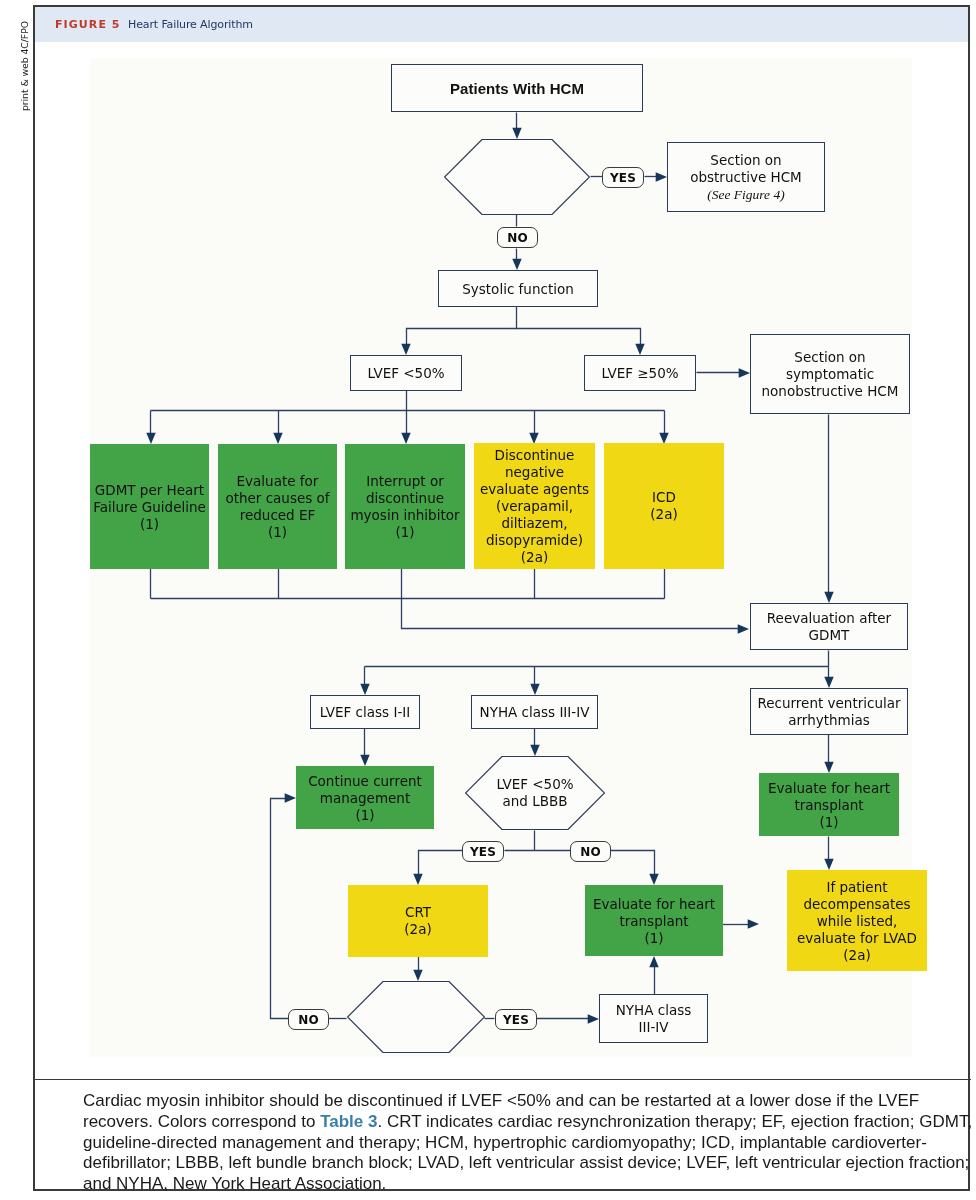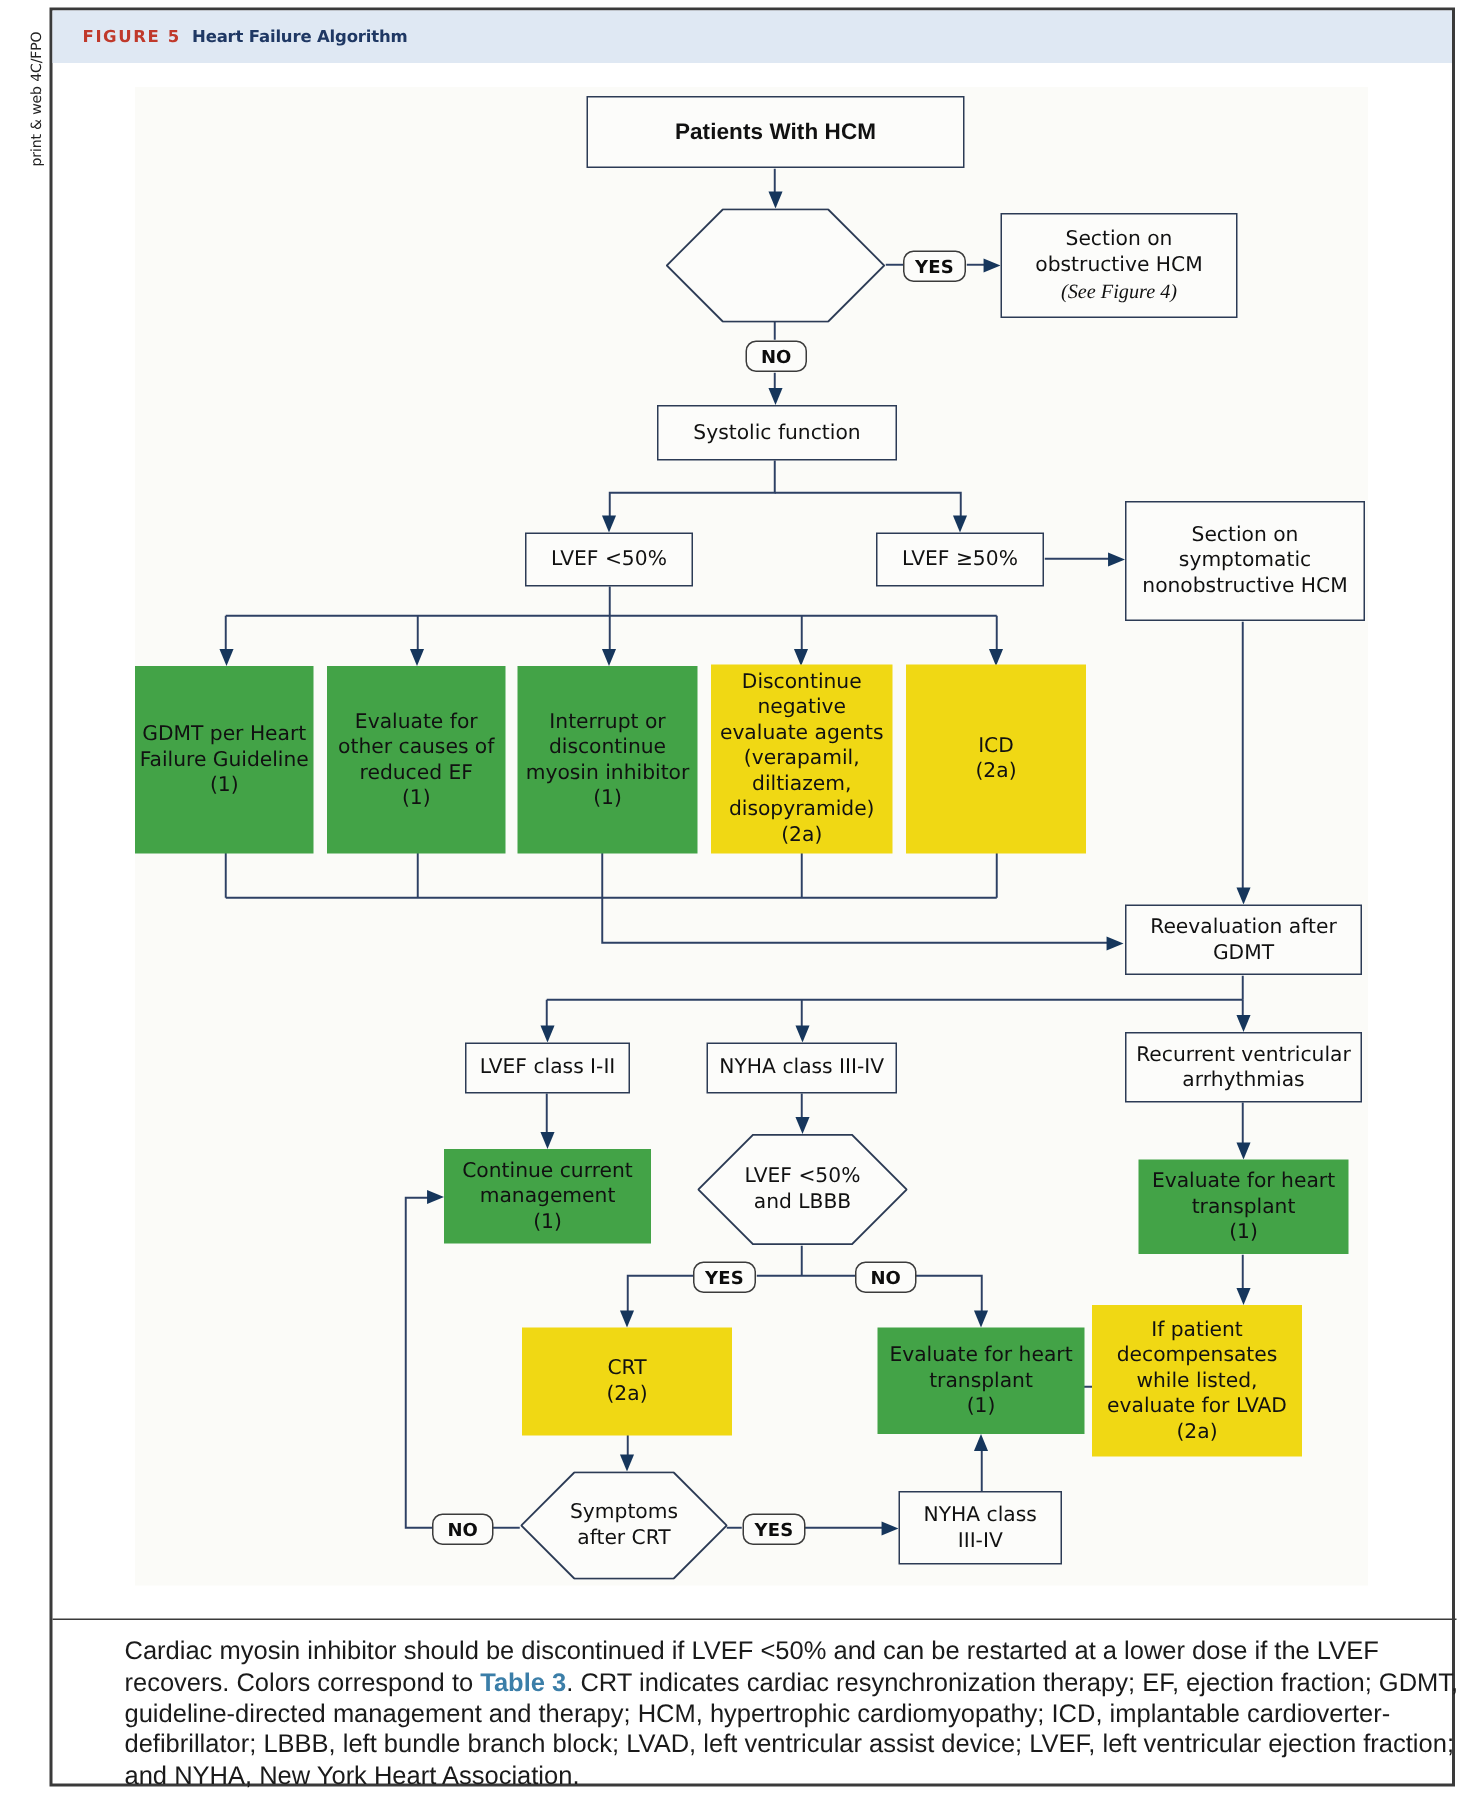--- a/index.html
+++ b/index.html
@@ -1,21 +1,21 @@
 <!DOCTYPE html>
 <html><head>
 <meta charset="utf-8">
 <style>
   html,body{margin:0;padding:0;background:#ffffff;}
   body{width:976px;height:1200px;font-family:"DejaVu Sans",sans-serif;}
   #page{position:relative;width:976px;height:1200px;overflow:hidden;background:#fff;}
   #frame{position:absolute;left:33px;top:5px;width:937px;height:1186px;border:2px solid #3a3a3a;box-sizing:border-box;background:#fff;}
   #header{position:absolute;left:0;top:0;width:100%;height:35px;background:#dfe8f3;}
   #figlabel{position:absolute;left:20px;top:11px;font-size:11px;font-weight:bold;letter-spacing:1.07px;color:#c0392b;}
-  #figtitle{position:absolute;left:93px;top:11px;font-size:11px;font-weight:bold;color:#1f3864;letter-spacing:-0.12px;}
+  #figtitle{position:absolute;left:93px;top:11px;font-size:11px;font-weight:normal;color:#1f3864;letter-spacing:-0.12px;}
   #sidenote{position:absolute;left:19px;top:111px;transform:rotate(-90deg);transform-origin:left top;white-space:nowrap;font-size:9.4px;color:#222;letter-spacing:-0.1px;}
   #chart{position:absolute;left:90px;top:58px;width:822px;height:999px;background:#fbfbf8;}
   #divider{position:absolute;left:0px;top:1072px;width:936px;height:0;border-top:1.5px solid #3a3a3a;}
   #caption{position:absolute;left:20px;top:1084px;width:895px;font-size:17px;line-height:20.8px;color:#1a1a1a;text-align:left;font-family:"Liberation Sans",sans-serif;margin-left:28px;}
   #caption .lnk{color:#3b7ea8;font-weight:bold;}
   #svgconn{position:absolute;left:0;top:0;width:976px;height:1200px;}
   .conn-lines path{fill:none;stroke:#2d4064;stroke-width:1.3;}
   .conn-arrows polygon{fill:#16365c;stroke:none;}
   .node{position:absolute;box-sizing:border-box;}
   .nbox{border:1.2px solid #2c3b55;background:#fcfcfa;}
@@ -249,37 +249,33 @@
           <span class="ln">(2a)</span>
         </div>
       </div>
 <div class="node ngreen" style="left:585px;top:885px;width:138px;height:71px">
         <div class="ntxt">
           <span class="ln">Evaluate for heart</span>
           <span class="ln">transplant</span>
           <span class="ln">(1)</span>
         </div>
       </div>
-<div class="node nyellow" style="left:728px;top:870px;width:140px;height:101px">
+<div class="node nyellow" style="left:787px;top:870px;width:140px;height:101px">
         <div class="ntxt">
           <span class="ln">If patient</span>
           <span class="ln">decompensates</span>
           <span class="ln">while listed,</span>
           <span class="ln">evaluate for LVAD</span>
           <span class="ln">(2a)</span>
         </div>
       </div>
 <div class="node nhex" style="left:347px;top:981px;width:138px;height:72px">
         <svg class="hexsvg" viewBox="0 0 138 72" width="138" height="72">
           <polygon points="36.0,0.5 102.0,0.5 137.5,36.0 102.0,71.5 36.0,71.5 0.5,36.0"></polygon>
         </svg>
-        <div class="hextxt">
-          <span class="ln">Symptoms</span>
-          <span class="ln">after CRT</span>
-        </div>
       </div>
 <div class="node nbox" style="left:599px;top:994px;width:109px;height:49px">
         <div class="ntxt">
           <span class="ln">NYHA class</span>
           <span class="ln">III-IV</span>
         </div>
       </div>
 <div class="pill" style="left:602px;top:167px;width:42px;height:21px">
         <span>YES</span>
       </div>

